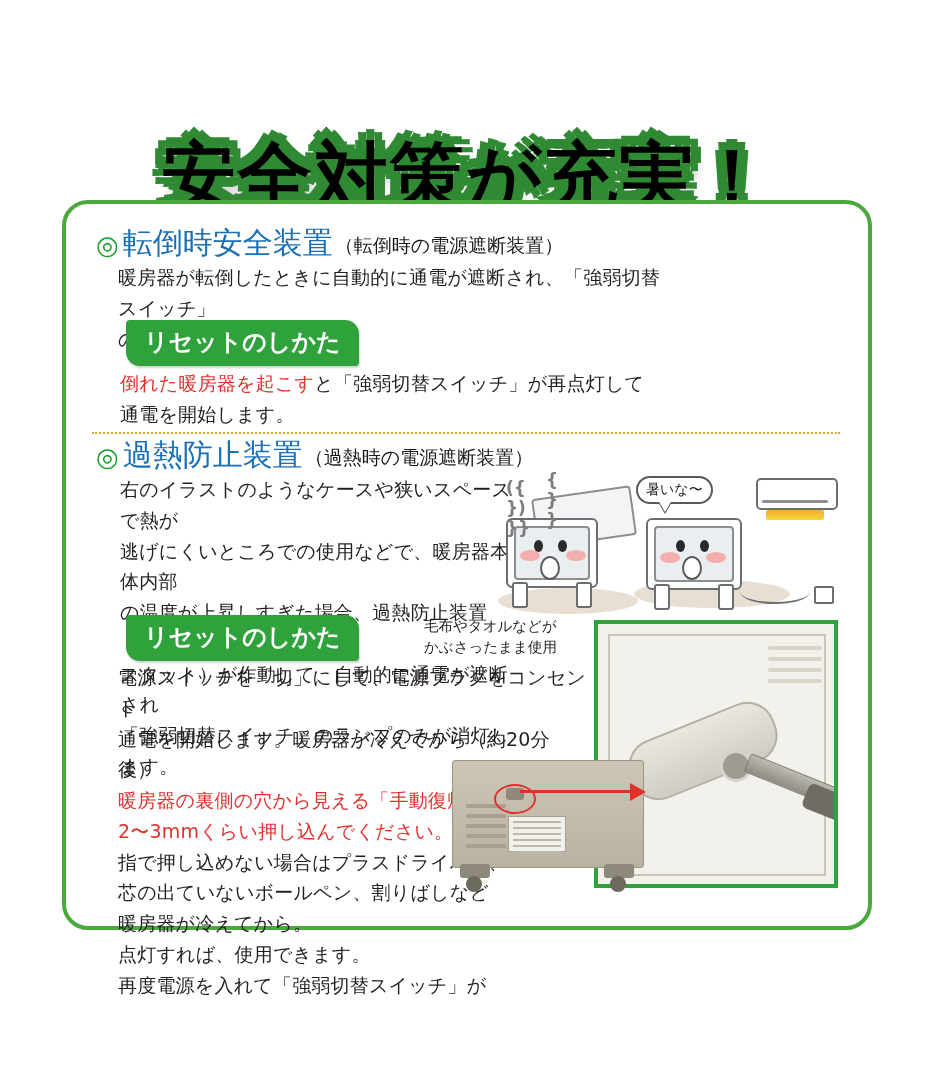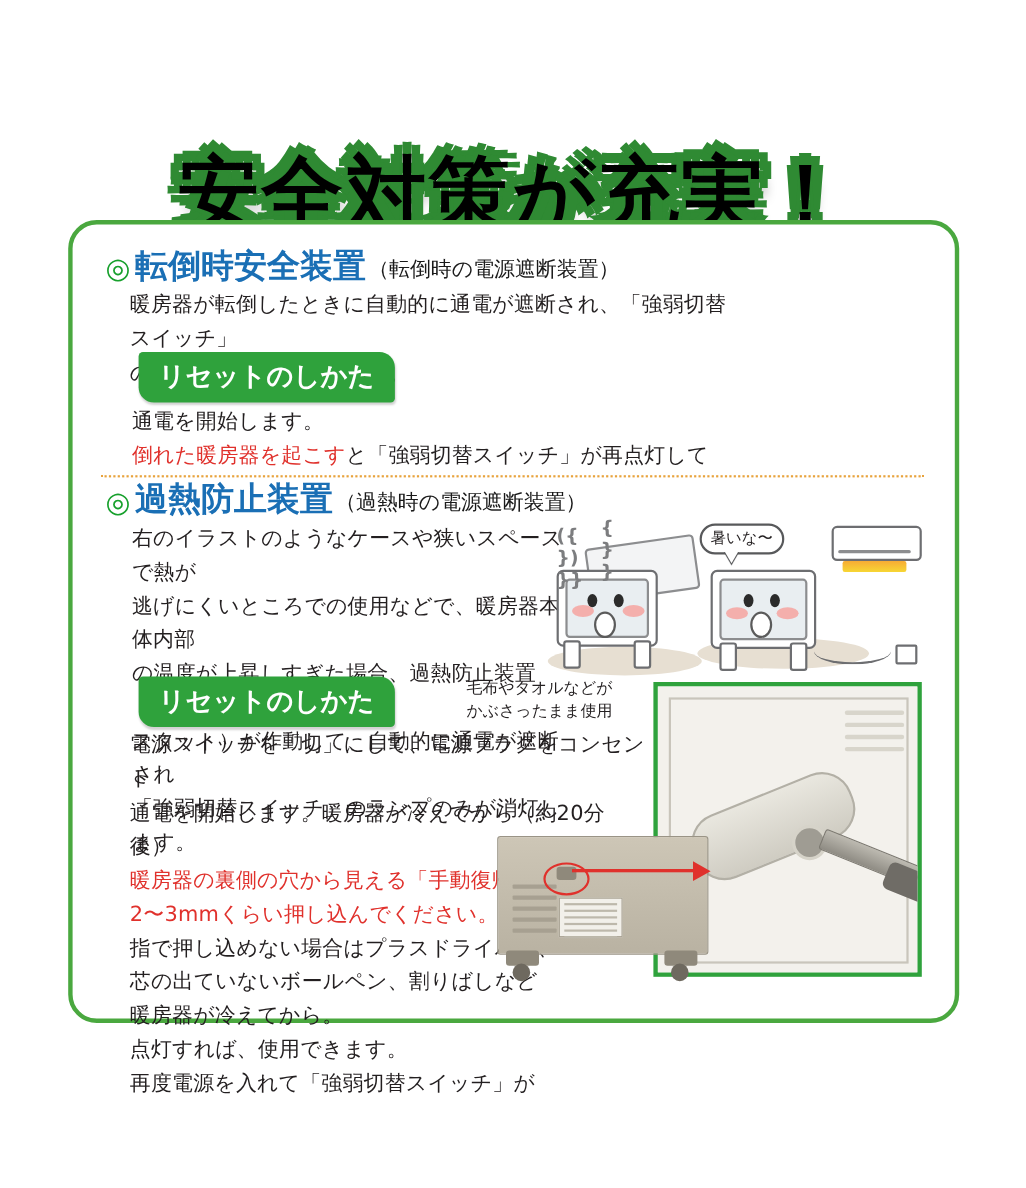--- a/index.html
+++ b/index.html
@@ -44,21 +44,21 @@
   .balloon-tail{
     position:absolute;left:656px;top:206px;width:0;height:0;
     border-left:26px solid transparent;border-right:26px solid transparent;
     border-bottom:56px solid #f1671f;
     transform:rotate(-18deg);
   }
 
   
   .sec-head{position:absolute;display:flex;align-items:flex-end;white-space:nowrap;}
   .sec-mark{color:#17a02c;font-size:26px;font-weight:bold;margin-right:4px;line-height:1;}
-  .sec-title{color:#1a6fb5;font-size:30px;font-weight:bold;line-height:1;}
+  .sec-title{color:#1a6fb5;font-size:30px;font-weight:normal;line-height:1;}
   .sec-sub{color:#1a1a1a;font-size:19px;line-height:1.1;margin-left:2px;padding-bottom:2px;}
 
   
   .body-text{
     position:absolute;color:#231f20;font-size:19px;line-height:1.62;
     letter-spacing:0.2px;
   }
   .red{color:#e0312c;}
 
   
@@ -204,24 +204,24 @@
   </div>
 
   <div class="body-text" style="left:118px;top:262px;width:560px;">
     <div>暖房器が転倒したときに自動的に通電が遮断され、「強弱切替スイッチ」</div>
     <div>のランプのみが消灯します。</div>
   </div>
 
   <div class="pill" style="left:126px;top:320px;">リセットのしかた</div>
 
   <div class="body-text" style="left:120px;top:368px;width:560px;">
-    <div>通電を開始します。</div>
     <div>
       <span class="red">倒れた暖房器を起こす</span><span>と「強弱切替スイッチ」が再点灯して</span>
     </div>
+    <div>通電を開始します。</div>
   </div>
 
   <div class="divider"></div>
 
   <div class="sec-head" style="left:96px;top:440px;">
     <span class="sec-mark">◎</span>
     <span class="sec-title">過熱防止装置</span>
     <span class="sec-sub">（過熱時の電源遮断装置）</span>
   </div>
 

